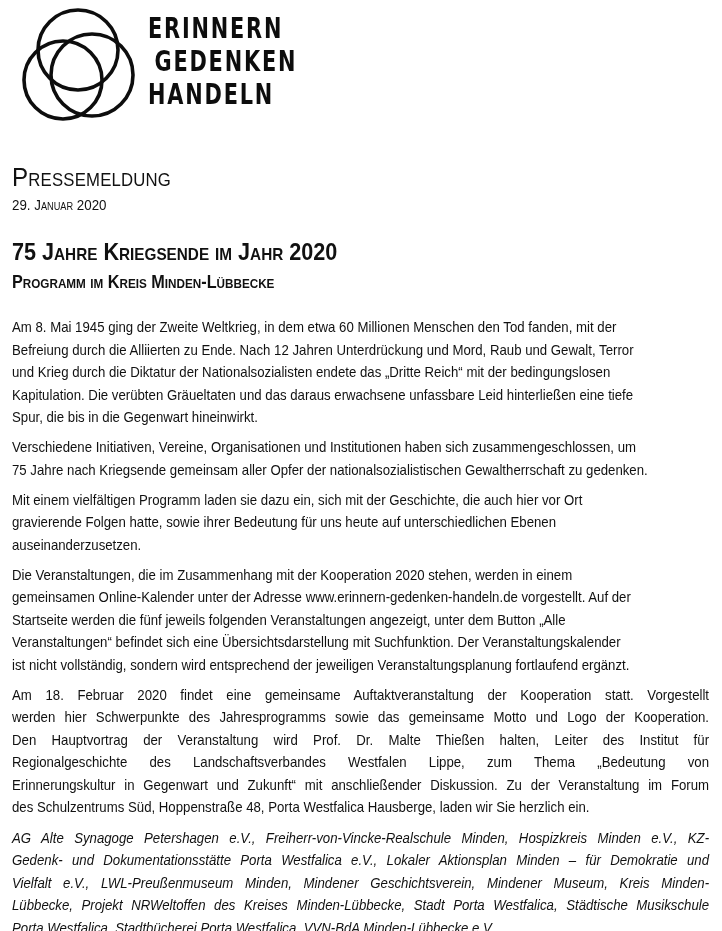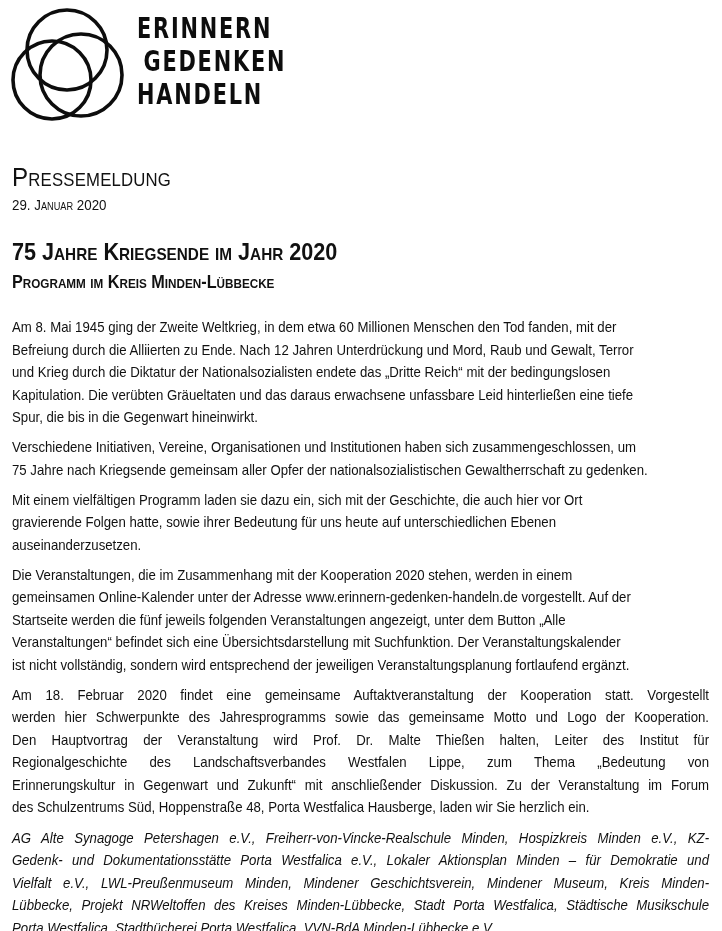--- a/index.html
+++ b/index.html
@@ -10,21 +10,21 @@
   body {
     width: 722px;
     height: 931px;
     position: relative;
     overflow: hidden;
     color: #111111;
     font-family: "Liberation Sans", "DejaVu Sans", sans-serif;
   }
   .logo {
     position: absolute;
-    left: 0;
+    left: 11px;
     top: 0;
     width: 300px;
     height: 130px;
   }
   .logo-mark {
     position: absolute;
     left: 0;
     top: 0;
     width: 135px;
     height: 130px;

